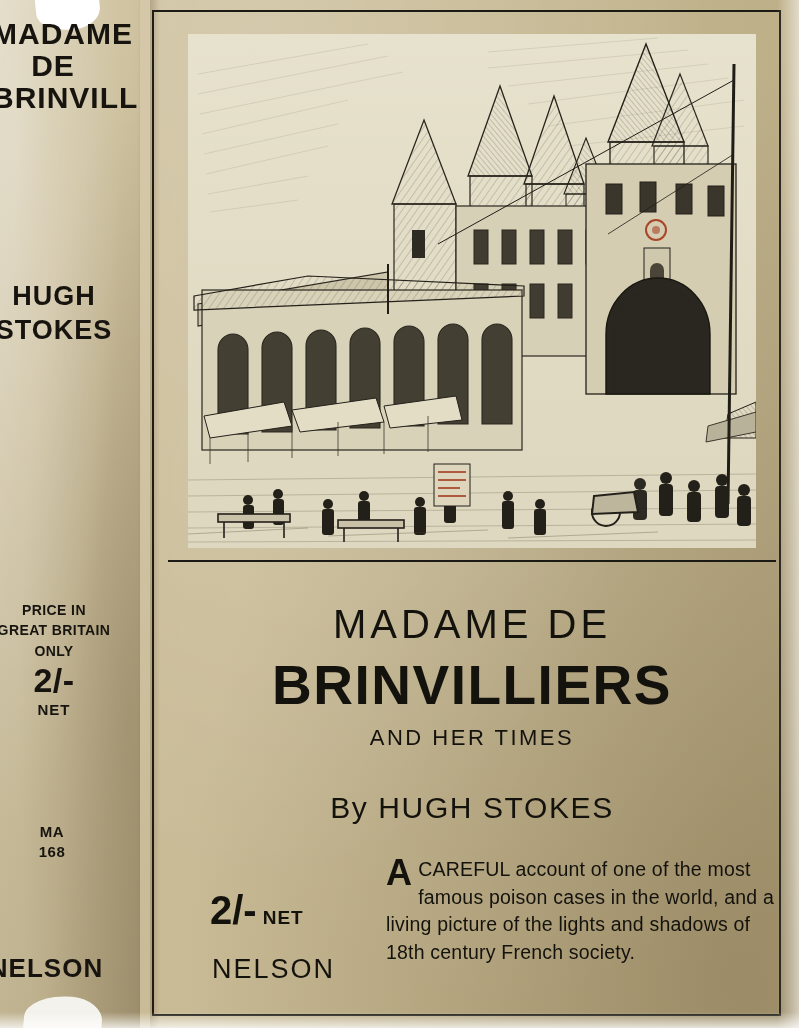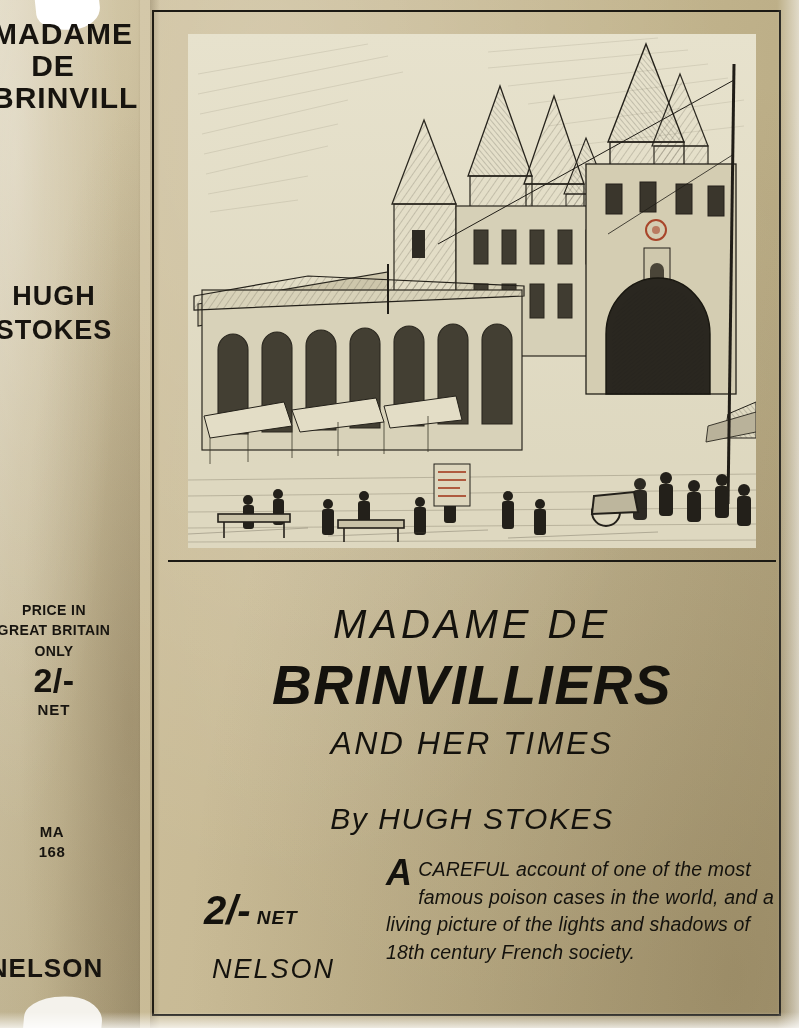--- a/index.html
+++ b/index.html
@@ -123,21 +123,20 @@
   }
 
   
   .front {
     position: absolute;
     left: 140px;
     top: 0;
     width: 659px;
     height: 1028px;
     background: linear-gradient(100deg, #cdbf9b 0%, #c8ba95 30%, #c2b48d 60%, #b6a881 100%);
-    font-style: italic;
   }
   .front-grain {
     position: absolute;
     inset: 0;
     background:
       radial-gradient(ellipse at 20% 8%, rgba(255,255,255,0.20), rgba(255,255,255,0) 60%),
       radial-gradient(ellipse at 90% 95%, rgba(80,62,30,0.28), rgba(0,0,0,0) 65%),
       radial-gradient(ellipse at 55% 50%, rgba(255,252,238,0.10), rgba(0,0,0,0) 70%);
     pointer-events: none;
   }
@@ -188,21 +187,21 @@
     font-weight: normal;
   }
   .line-brinvilliers {
     margin-top: 6px;
     font-size: 55px;
     letter-spacing: 1.5px;
     font-weight: bold;
   }
   .line-andher {
     margin-top: 8px;
-    font-size: 32px;
+    font-size: 22px;
     letter-spacing: 2.5px;
     font-weight: normal;
   }
   .line-by {
     margin-top: 40px;
     font-size: 30px;
     letter-spacing: 1.6px;
     font-weight: normal;
   }
 
@@ -220,21 +219,21 @@
   .dropcap {
     float: left;
     font-size: 36px;
     line-height: 30px;
     font-weight: bold;
     padding: 2px 6px 0 0;
   }
 
   .front-price {
     position: absolute;
-    left: 36px;
+    left: 42px;
     top: 322px;
     color: #14120d;
     font-weight: bold;
     white-space: nowrap;
   }
   .front-price .amount { font-size: 40px; letter-spacing: 0; }
   .front-price .net { font-size: 19px; letter-spacing: 1px; margin-left: 6px; }
   .front-publisher {
     position: absolute;
     left: 44px;

